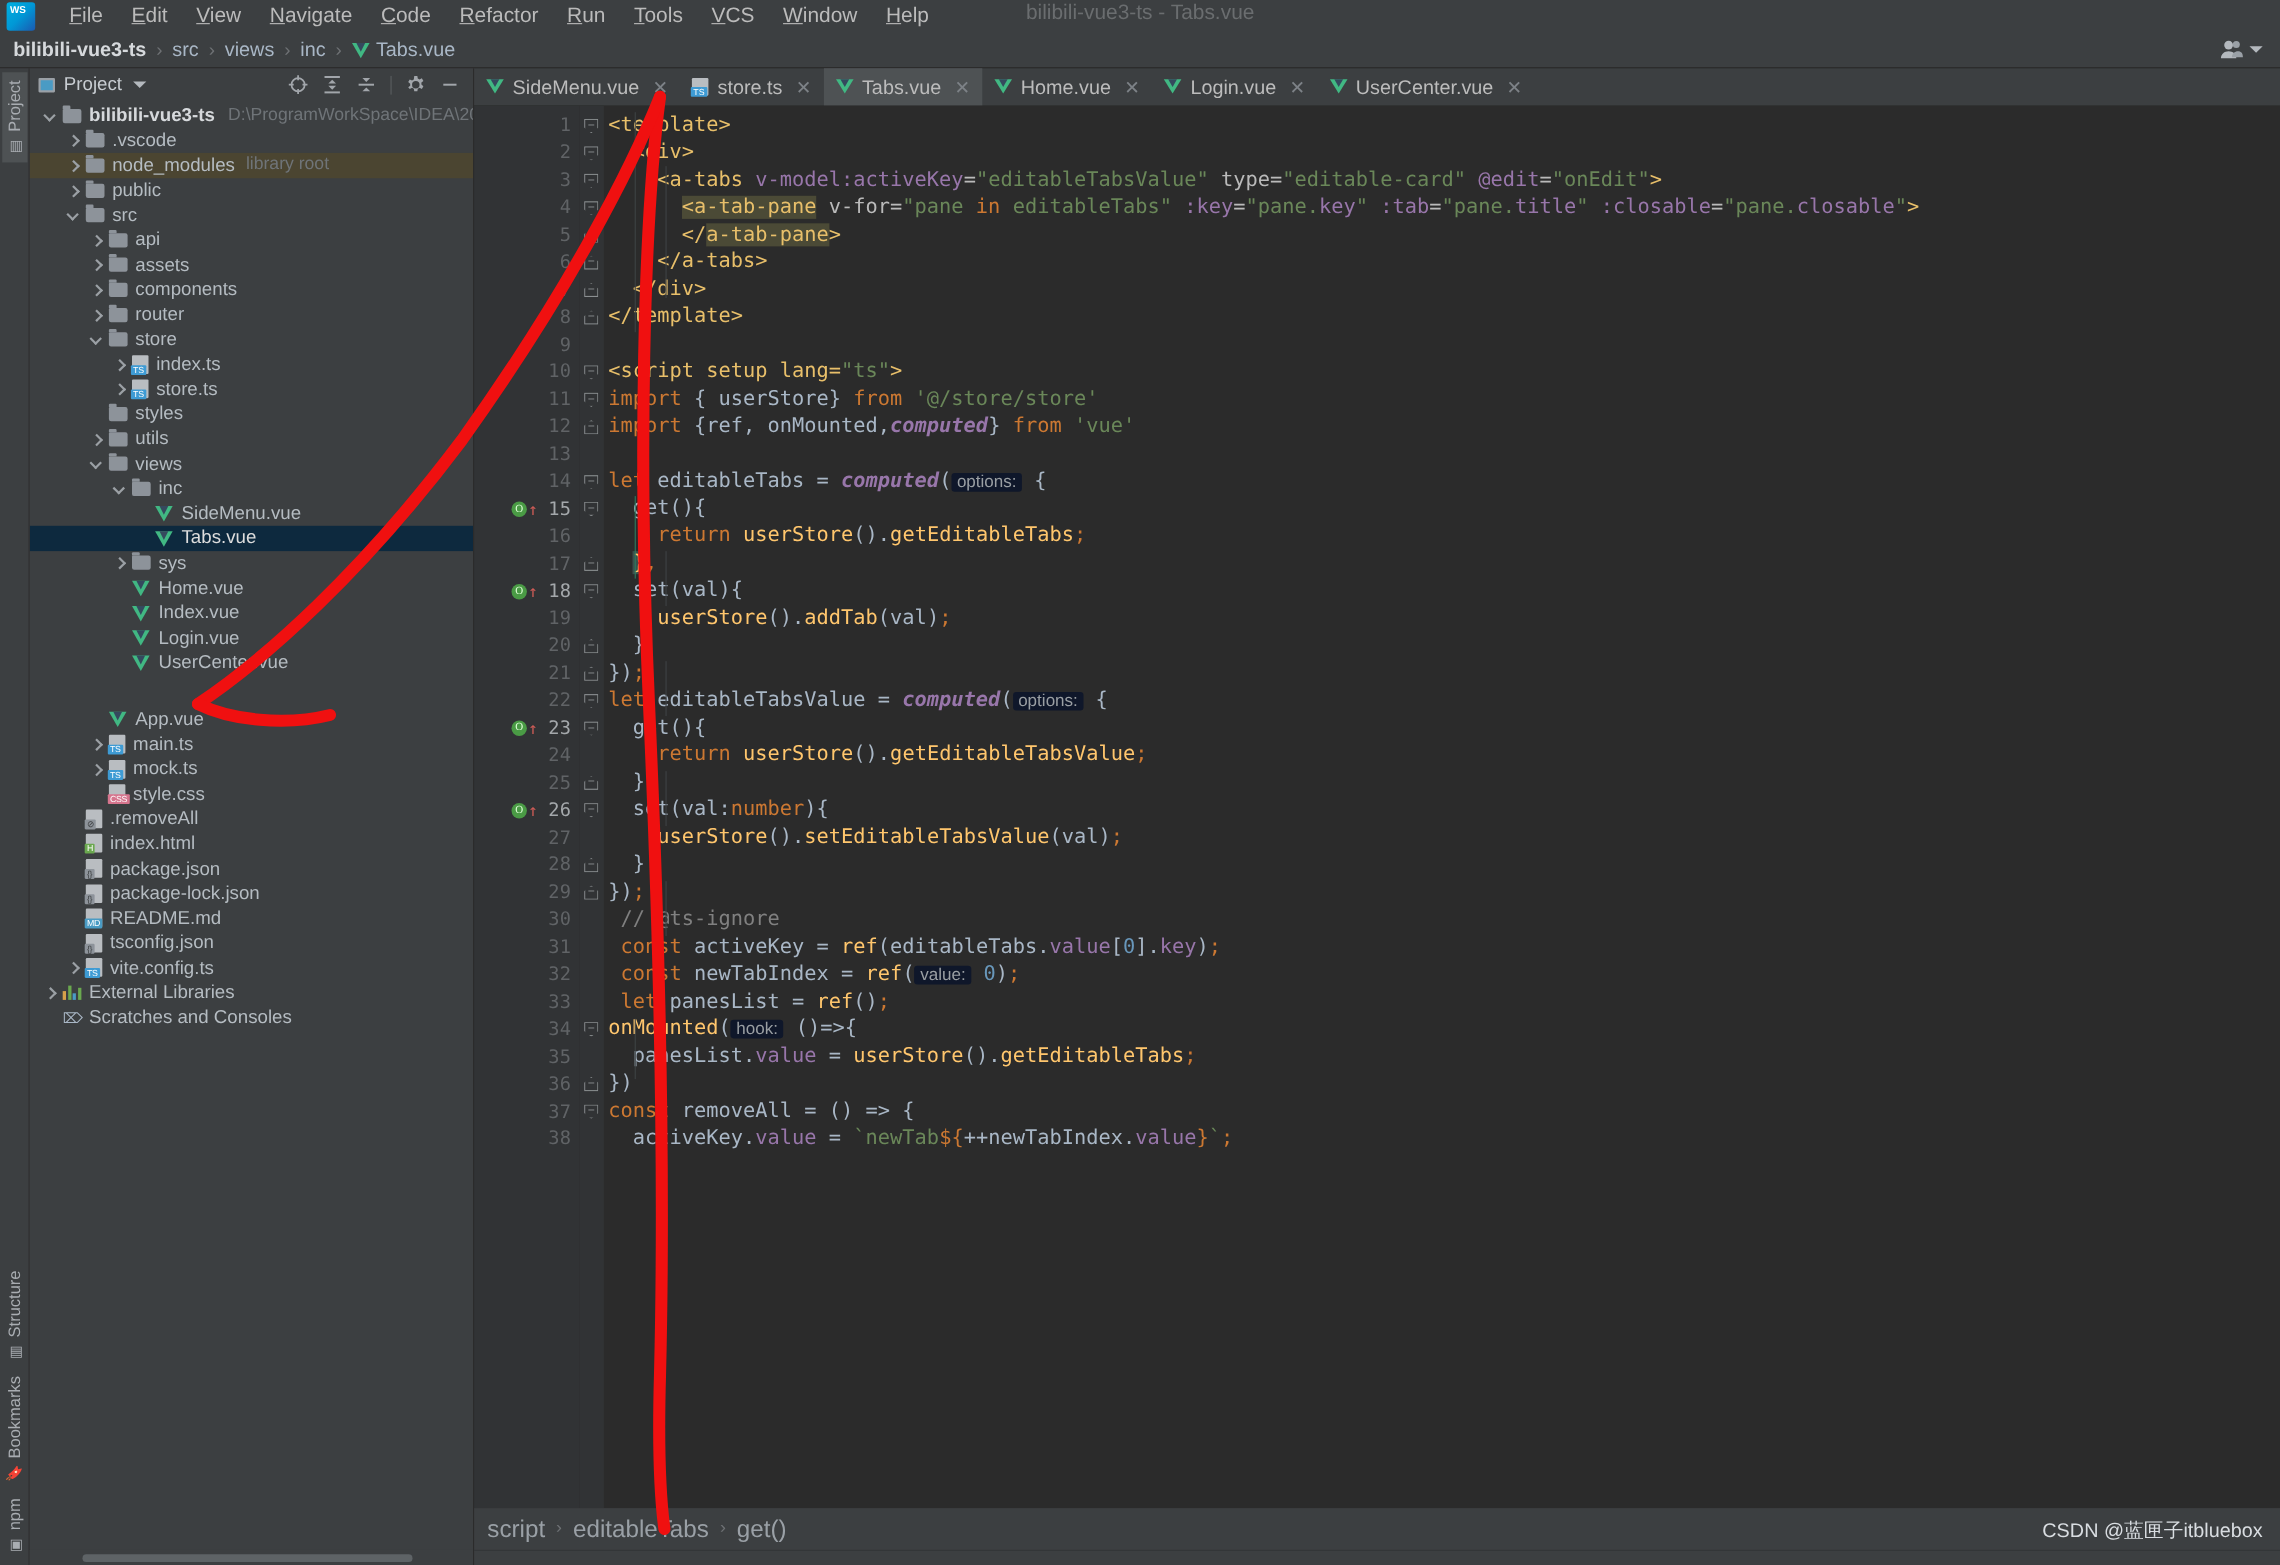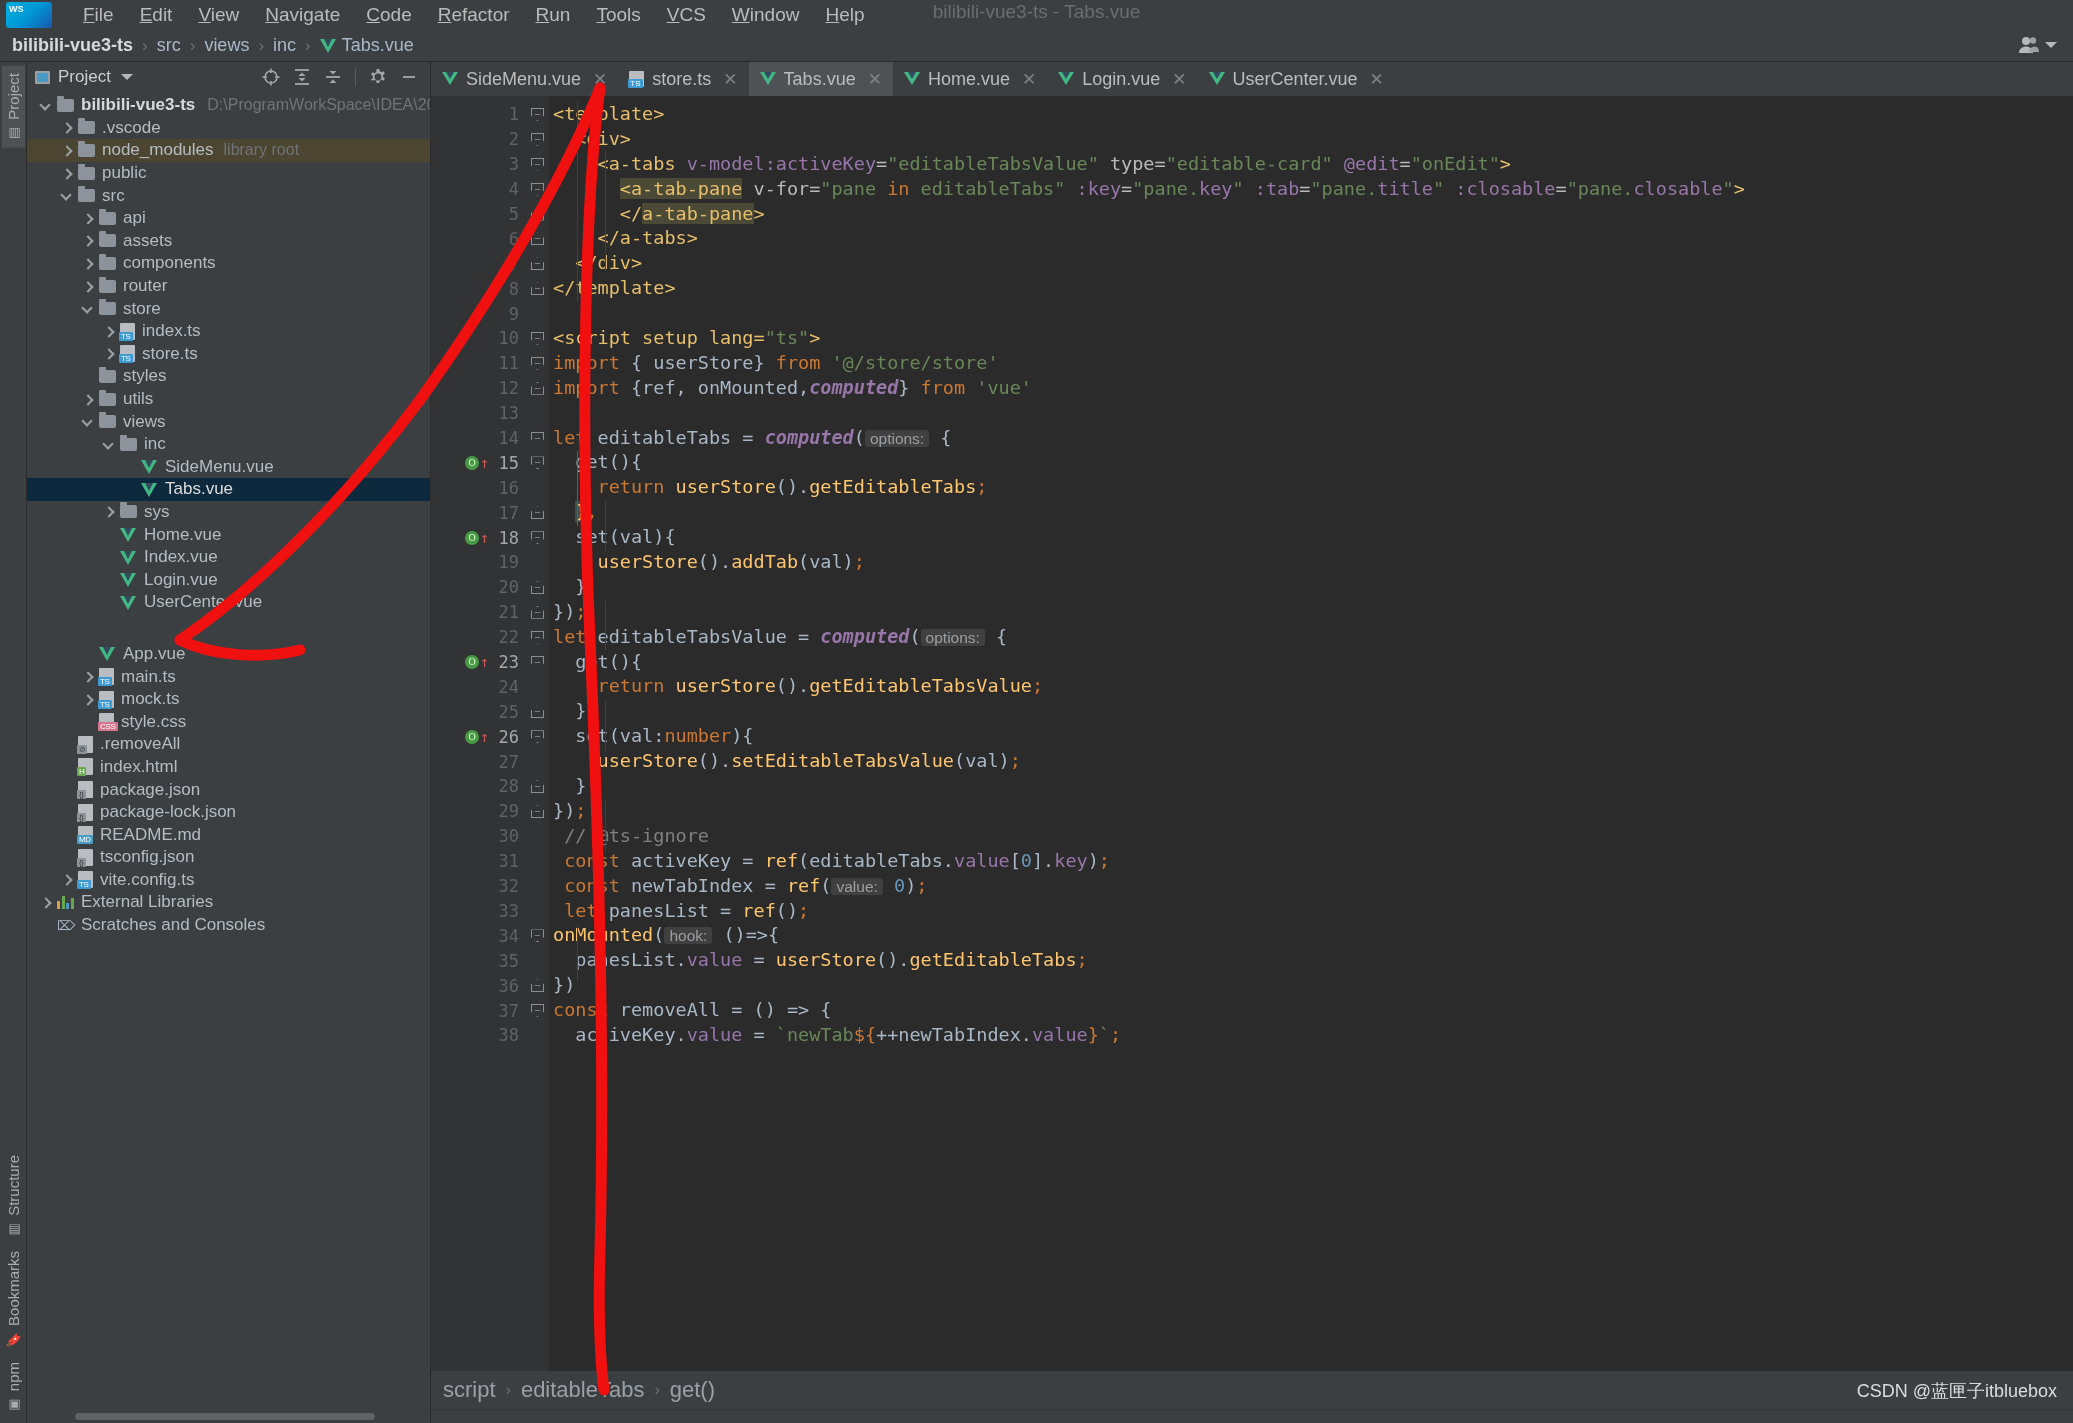--- a/index.html
+++ b/index.html
@@ -10,21 +10,21 @@
     overflow: hidden;
   }
   .app { position: relative; width: 2073px; height: 1423px; display: flex; flex-direction: column; }
 
   
   .menubar {
     height: 30px; background: #3c3f41; display: flex; align-items: center;
     position: relative; flex: none;
   }
   .ws-logo {
-    width: 46px; height: 26px; margin-left: 6px; position: relative; flex: none;
+    width: 26px; height: 26px; margin-left: 6px; position: relative; flex: none;
     background: linear-gradient(135deg,#00b0e0 0%, #0098d6 50%, #1b59b0 100%);
     border-radius: 3px;
   }
   .ws-logo .wsg {
     position: absolute; inset: 3px; color: #fff; font-size: 9px; font-weight: bold;
     font-family: "Liberation Sans", sans-serif; line-height: 9px;
   }
   .ws-logo .wsg i { display:block; font-style: normal; }
   .menu-items { display: flex; align-items: center; margin-left: 18px; gap: 0px; }
   .menu-item {
@@ -216,21 +216,21 @@
   .t-kw { color: #cc7832; }
   .t-fn { color: #ffc66d; }
   .t-num { color: #6897bb; }
   .t-com { color: #808080; }
   .t-field { color: #9876aa; }
   .t-def { color: #a9b7c6; }
   .t-italic { color: #9876aa; font-style: italic; font-weight: bold; }
   .t-green { color: #6a8759; }
   .t-punc { color: #cc7832; }
   .hint {
-    background: #404040; color: #9a9fa3; border-radius: 3px;
+    background: #0f172a; color: #9a9fa3; border-radius: 3px;
     padding: 0px 5px; font-size: 15.5px; font-family: "Liberation Sans", sans-serif;
   }
   .hl-ident { background: #4b4a36; }
   .hl-brace { background: #3b514d; color:#ffc66d; }
 
   
   .statusbar {
     height: 38px; background: #3c3f41; display: flex; align-items: center;
     padding-left: 12px; flex: none; position: relative;
   }

